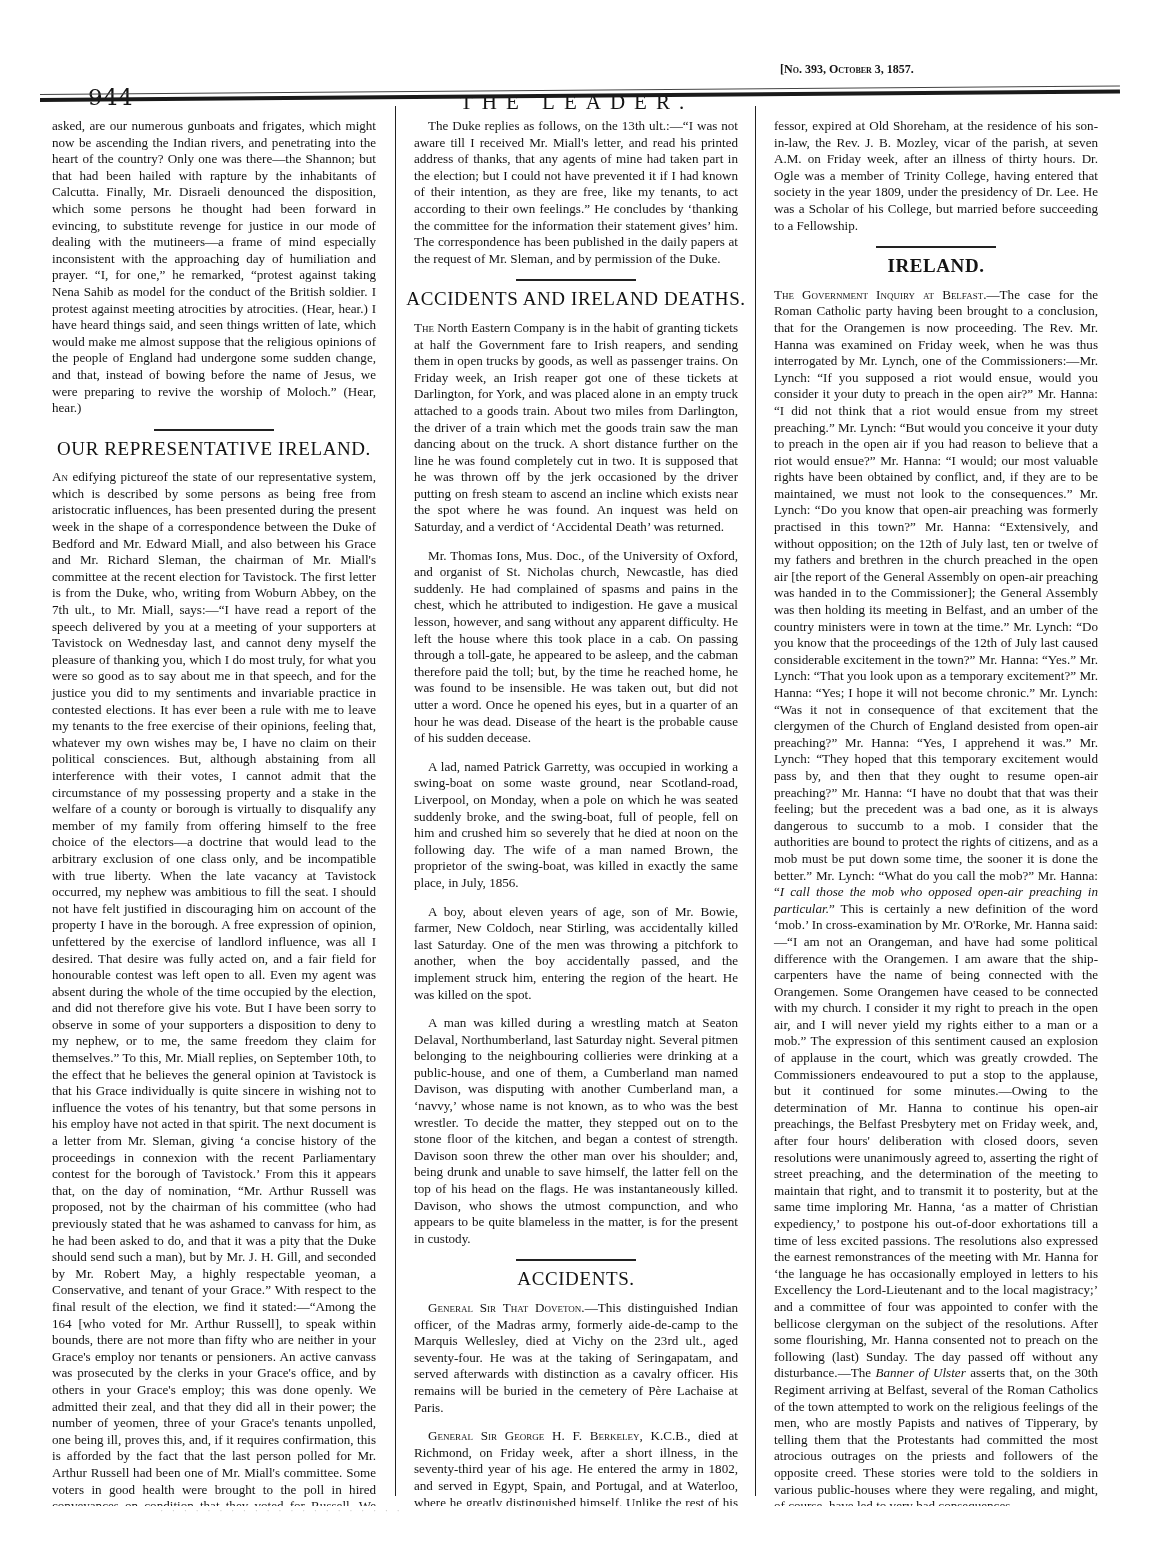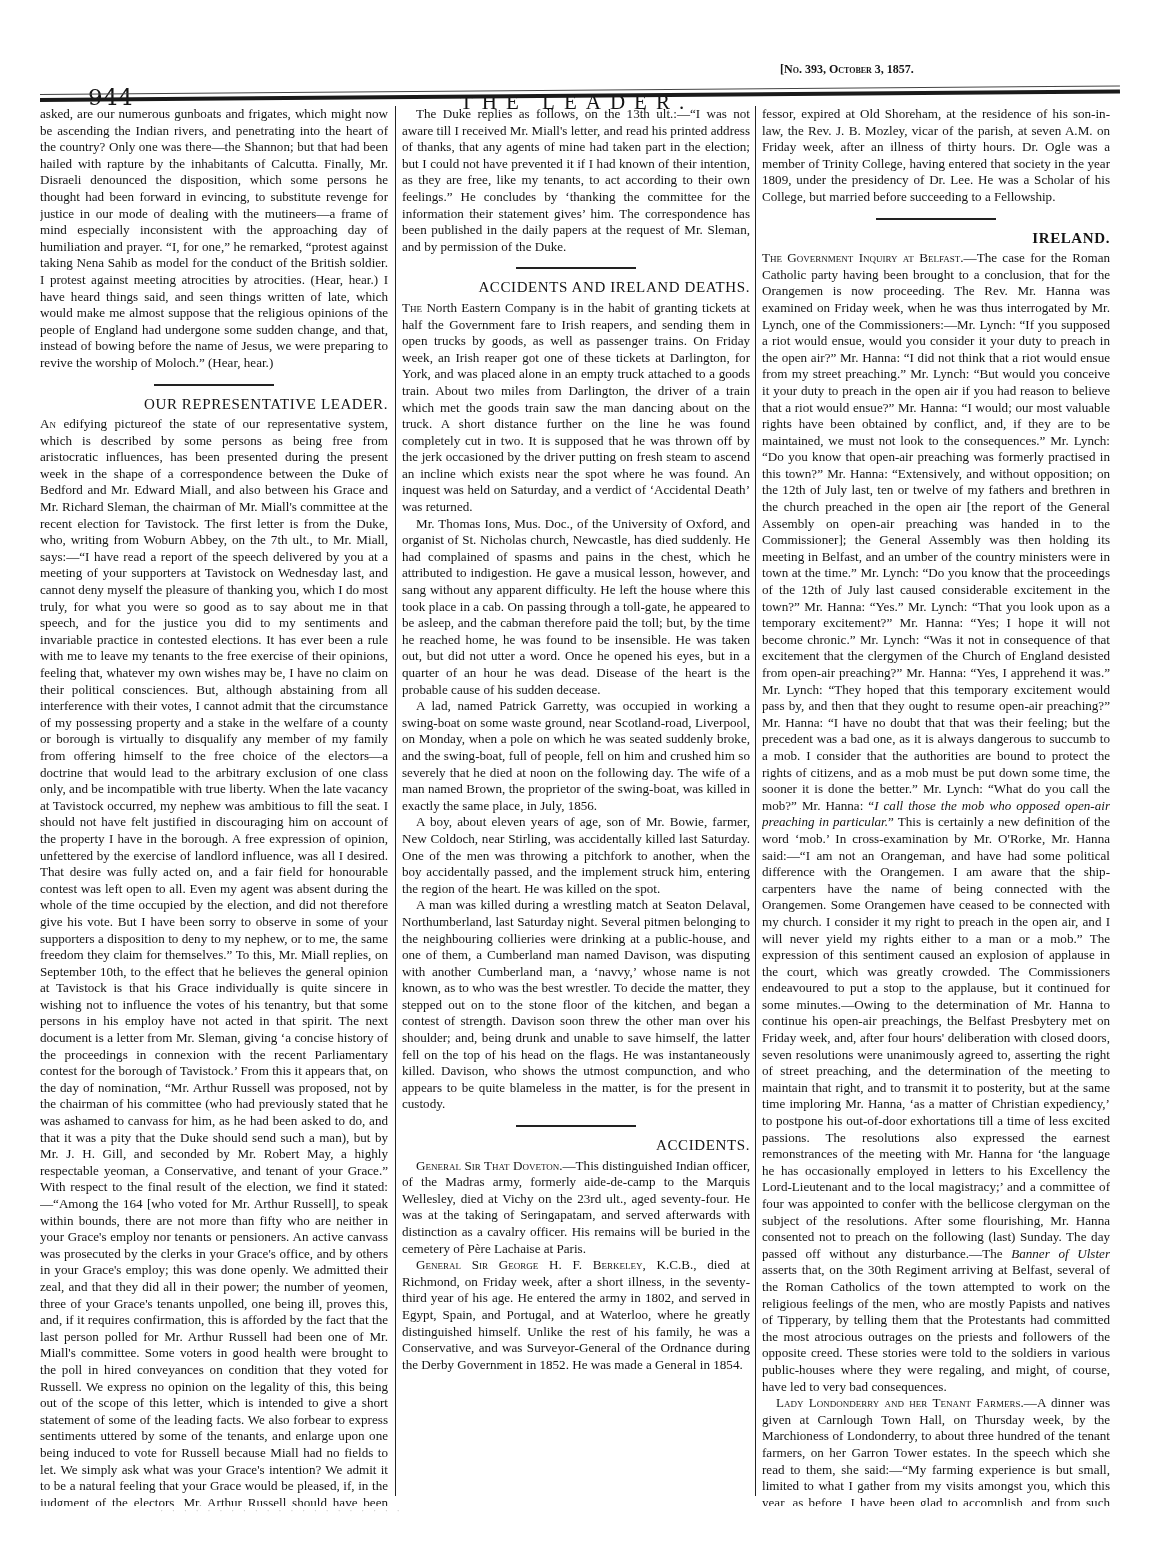--- a/index.html
+++ b/index.html
@@ -18,24 +18,24 @@
     position: absolute; top: 0; width: 348px; height: 1400px; overflow: hidden;
     font-family: "Liberation Serif", serif; font-size: 13.1px; line-height: 16.6px; text-align: justify;
     hyphens: auto;
   }
   .col1 { left: 0px; }
   .col2 { left: 362px; }
   .col3 { left: 722px; }
   .vdiv { position: absolute; top: 0; width: 1px; height: 1390px; background: #222; }
   .vdiv1 { left: 355px; }
   .vdiv2 { left: 715px; }
-  p { margin: 0; text-indent: 14px; }
+  p { margin: 12px; text-indent: 14px; }
   p.noind { text-indent: 0; }
   .sc { font-variant: small-caps; }
-  .h { text-align: right; font-size: 15px; letter-spacing: 0.6px; margin: 10px 0 4px 0; text-indent: 0; }
+  .h { text-align: center; font-size: 19px; letter-spacing: 0.6px; margin: 10px 0 4px 0; text-indent: 0; }
   .hb { font-weight: bold; }
   .short-rule { width: 120px; height: 2px; background: #222; margin: 12px auto 6px auto; }
   .lead { font-variant: small-caps; }
   .faded { position: absolute; left: 160px; top: 1505px; width: 900px; font-size: 10px; color: #c8c8c8; letter-spacing: 3px; font-family: "Liberation Serif", serif; }
 </style>
 </head>
 <body>
 
 <div class="header">
   <span class="page-num">944</span>
@@ -45,21 +45,21 @@
 <div class="rule2"></div>
 <div class="rule"></div>
 
 <div class="cols">
   <div class="vdiv vdiv1"></div>
   <div class="vdiv vdiv2"></div>
 
   <div class="col col1">
     <p class="noind">asked, are our numerous gunboats and frigates, which might now be ascending the Indian rivers, and penetrating into the heart of the country? Only one was there—the Shannon; but that had been hailed with rapture by the inhabitants of Calcutta. Finally, Mr. Disraeli denounced the disposition, which some persons he thought had been forward in evincing, to substitute revenge for justice in our mode of dealing with the mutineers—a frame of mind especially inconsistent with the approaching day of humiliation and prayer. “I, for one,” he remarked, “protest against taking Nena Sahib as model for the conduct of the British soldier. I protest against meeting atrocities by atrocities. (Hear, hear.) I have heard things said, and seen things written of late, which would make me almost suppose that the religious opinions of the people of England had undergone some sudden change, and that, instead of bowing before the name of Jesus, we were preparing to revive the worship of Moloch.” (Hear, hear.)</p>
     <div class="short-rule"></div>
-    <div class="h">OUR REPRESENTATIVE LEADER.</div>
+    <div class="h">OUR REPRESENTATIVE IRELAND.</div>
     <p class="noind"><span class="lead">An</span> <span>edifying pictureof the state of our representative system, which is described by some persons as being free from aristocratic influences, has been presented during the present week in the shape of a correspondence between the Duke of Bedford and Mr. Edward Miall, and also between his Grace and Mr. Richard Sleman, the chairman of Mr. Miall's committee at the recent election for Tavistock. The first letter is from the Duke, who, writing from Woburn Abbey, on the 7th ult., to Mr. Miall, says:—“I have read a report of the speech delivered by you at a meeting of your supporters at Tavistock on Wednesday last, and cannot deny myself the pleasure of thanking you, which I do most truly, for what you were so good as to say about me in that speech, and for the justice you did to my sentiments and invariable practice in contested elections. It has ever been a rule with me to leave my tenants to the free exercise of their opinions, feeling that, whatever my own wishes may be, I have no claim on their political consciences. But, although abstaining from all interference with their votes, I cannot admit that the circumstance of my possessing property and a stake in the welfare of a county or borough is virtually to disqualify any member of my family from offering himself to the free choice of the electors—a doctrine that would lead to the arbitrary exclusion of one class only, and be incompatible with true liberty. When the late vacancy at Tavistock occurred, my nephew was ambitious to fill the seat. I should not have felt justified in discouraging him on account of the property I have in the borough. A free expression of opinion, unfettered by the exercise of landlord influence, was all I desired. That desire was fully acted on, and a fair field for honourable contest was left open to all. Even my agent was absent during the whole of the time occupied by the election, and did not therefore give his vote. But I have been sorry to observe in some of your supporters a disposition to deny to my nephew, or to me, the same freedom they claim for themselves.” To this, Mr. Miall replies, on September 10th, to the effect that he believes the general opinion at Tavistock is that his Grace individually is quite sincere in wishing not to influence the votes of his tenantry, but that some persons in his employ have not acted in that spirit. The next document is a letter from Mr. Sleman, giving ‘a concise history of the proceedings in connexion with the recent Parliamentary contest for the borough of Tavistock.’ From this it appears that, on the day of nomination, “Mr. Arthur Russell was proposed, not by the chairman of his committee (who had previously stated that he was ashamed to canvass for him, as he had been asked to do, and that it was a pity that the Duke should send such a man), but by Mr. J. H. Gill, and seconded by Mr. Robert May, a highly respectable yeoman, a Conservative, and tenant of your Grace.” With respect to the final result of the election, we find it stated:—“Among the 164 [who voted for Mr. Arthur Russell], to speak within bounds, there are not more than fifty who are neither in your Grace's employ nor tenants or pensioners. An active canvass was prosecuted by the clerks in your Grace's office, and by others in your Grace's employ; this was done openly. We admitted their zeal, and that they did all in their power; the number of yeomen, three of your Grace's tenants unpolled, one being ill, proves this, and, if it requires confirmation, this is afforded by the fact that the last person polled for Mr. Arthur Russell had been one of Mr. Miall's committee. Some voters in good health were brought to the poll in hired conveyances on condition that they voted for Russell. We express no opinion on the legality of this, this being out of the scope of this letter, which is intended to give a short statement of some of the leading facts. We also forbear to express sentiments uttered by some of the tenants, and enlarge upon one being induced to vote for Russell because Miall had no fields to let. We simply ask what was your Grace's intention? We admit it to be a natural feeling that your Grace would be pleased, if, in the judgment of the electors, Mr. Arthur Russell should have been considered the most fitting candidate. The question is simply,—Is this a nomination borough, or are the electors to exercise a free and independent choice,</span></p>
   </div>
 
   <div class="col col2">
     <p>The Duke replies as follows, on the 13th ult.:—“I was not aware till I received Mr. Miall's letter, and read his printed address of thanks, that any agents of mine had taken part in the election; but I could not have prevented it if I had known of their intention, as they are free, like my tenants, to act according to their own feelings.” He concludes by ‘thanking the committee for the information their statement gives’ him. The correspondence has been published in the daily papers at the request of Mr. Sleman, and by permission of the Duke.</p>
     <div class="short-rule"></div>
     <div class="h">ACCIDENTS AND IRELAND DEATHS.</div>
     <p class="noind"><span class="lead">The</span> <span>North Eastern Company is in the habit of granting tickets at half the Government fare to Irish reapers, and sending them in open trucks by goods, as well as passenger trains. On Friday week, an Irish reaper got one of these tickets at Darlington, for York, and was placed alone in an empty truck attached to a goods train. About two miles from Darlington, the driver of a train which met the goods train saw the man dancing about on the truck. A short distance further on the line he was found completely cut in two. It is supposed that he was thrown off by the jerk occasioned by the driver putting on fresh steam to ascend an incline which exists near the spot where he was found. An inquest was held on Saturday, and a verdict of ‘Accidental Death’ was returned.</span></p>
     <p>Mr. Thomas Ions, Mus. Doc., of the University of Oxford, and organist of St. Nicholas church, Newcastle, has died suddenly. He had complained of spasms and pains in the chest, which he attributed to indigestion. He gave a musical lesson, however, and sang without any apparent difficulty. He left the house where this took place in a cab. On passing through a toll-gate, he appeared to be asleep, and the cabman therefore paid the toll; but, by the time he reached home, he was found to be insensible. He was taken out, but did not utter a word. Once he opened his eyes, but in a quarter of an hour he was dead. Disease of the heart is the probable cause of his sudden decease.</p>
     <p>A lad, named Patrick Garretty, was occupied in working a swing-boat on some waste ground, near Scotland-road, Liverpool, on Monday, when a pole on which he was seated suddenly broke, and the swing-boat, full of people, fell on him and crushed him so severely that he died at noon on the following day. The wife of a man named Brown, the proprietor of the swing-boat, was killed in exactly the same place, in July, 1856.</p>

